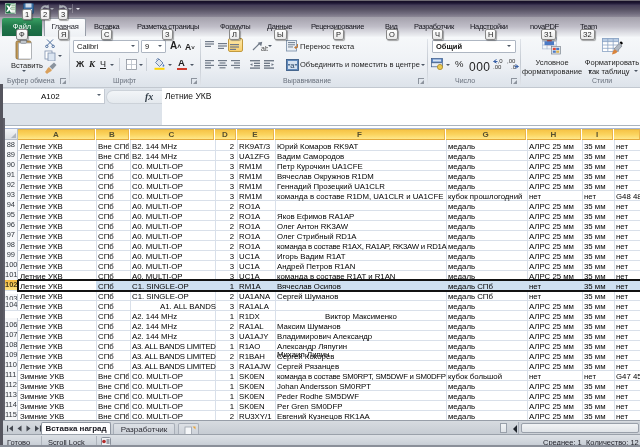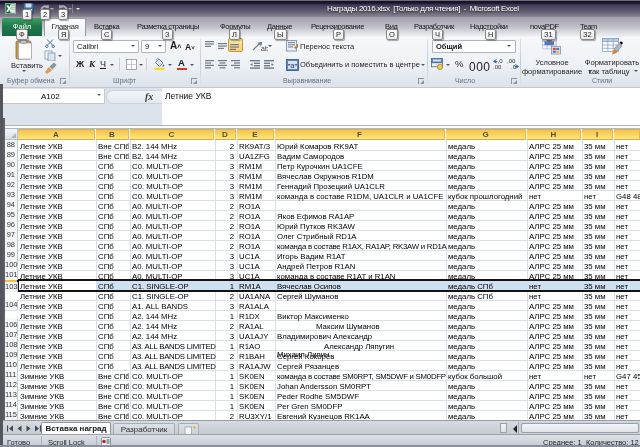--- a/index.html
+++ b/index.html
@@ -85,21 +85,20 @@
       <path d="M8.5 1.5 L8.8 5.6 L4.8 4.4 Z" fill="#a9adb5"></path>
     </svg>
   <svg class="qat" style="left:57px" viewBox="0 0 11 11">
       <path d="M9.5 7 A 4 4 0 0 0 2.5 4.5" fill="none" stroke="#a9adb5" stroke-width="1.8"></path>
       <path d="M2.5 1.5 L2.2 5.6 L6.2 4.4 Z" fill="#a9adb5"></path>
     </svg>
   <div style="position:absolute;left:50px;top:8px;width:0;height:0;border:2px solid transparent;border-top-color:#a9adb5"></div>
     <div style="position:absolute;left:68px;top:8px;width:0;height:0;border:2px solid transparent;border-top-color:#a9adb5"></div>
     <div id="qsep"></div>
     <div id="qarr"></div>
-  <div class="txt">Награды 2016.xlsx&nbsp; [Только для чтения]&nbsp; -&nbsp; Microsoft Excel</div>
 </div>
 <div class="abs" id="tabrow">
   <div id="tfile">Файл</div>
   <div id="thome">Главная</div>
   <div class="tab" style="left:94px">Вставка</div>
   <div class="tab" style="left:137px">Разметка страницы</div>
   <div class="tab" style="left:220px">Формулы</div>
   <div class="tab" style="left:267px">Данные</div>
   <div class="tab" style="left:311px">Рецензирование</div>
   <div class="tab" style="left:385px">Вид</div>
@@ -465,21 +464,21 @@
 <div class="c" style="left:448px;top:85.5px;width:78px;">медаль</div>
 <div class="c" style="left:529px;top:85.5px;width:52px;">АЛРС 25 мм</div>
 <div class="c" style="left:584px;top:85.5px;width:29px;">35 мм</div>
 <div class="c" style="left:616px;top:85.5px;width:26px;">нет</div>
 <div class="rn" style="top:94px">96</div>
 <div class="c" style="left:20px;top:95.5px;width:75px;">Летние УКВ</div>
 <div class="c" style="left:98px;top:95.5px;width:31px;">СПб</div>
 <div class="c" style="left:132px;top:95.5px;width:84px;">A0. MULTI-OP</div>
 <div class="c num" style="left:215px;top:95.5px;width:19px">2</div>
 <div class="c" style="left:239px;top:95.5px;width:35px;">RO1A</div>
-<div class="c" style="left:277px;top:95.5px;width:170px;">Юрий Путков RK3AW</div>
+<div class="c" style="left:277px;top:95.5px;width:170px;">Олег Антон RK3AW</div>
 <div class="c" style="left:448px;top:95.5px;width:78px;">медаль</div>
 <div class="c" style="left:529px;top:95.5px;width:52px;">АЛРС 25 мм</div>
 <div class="c" style="left:584px;top:95.5px;width:29px;">35 мм</div>
 <div class="c" style="left:616px;top:95.5px;width:26px;">нет</div>
 <div class="rn" style="top:104px">97</div>
 <div class="c" style="left:20px;top:105.5px;width:75px;">Летние УКВ</div>
 <div class="c" style="left:98px;top:105.5px;width:31px;">СПб</div>
 <div class="c" style="left:132px;top:105.5px;width:84px;">A0. MULTI-OP</div>
 <div class="c num" style="left:215px;top:105.5px;width:19px">2</div>
 <div class="c" style="left:239px;top:105.5px;width:35px;">RO1A</div>
@@ -536,60 +535,60 @@
 <div class="c" style="left:20px;top:155.5px;width:75px;">Летние УКВ</div>
 <div class="c" style="left:98px;top:155.5px;width:31px;">СПб</div>
 <div class="c" style="left:132px;top:155.5px;width:84px;">C1. SINGLE-OP</div>
 <div class="c num" style="left:215px;top:155.5px;width:19px">1</div>
 <div class="c" style="left:239px;top:155.5px;width:35px;">RM1A</div>
 <div class="c" style="left:277px;top:155.5px;width:170px;">Вячеслав Осипов</div>
 <div class="c" style="left:448px;top:155.5px;width:78px;">медаль СПб</div>
 <div class="c" style="left:529px;top:155.5px;width:52px;">нет</div>
 <div class="c" style="left:584px;top:155.5px;width:29px;">35 мм</div>
 <div class="c" style="left:616px;top:155.5px;width:26px;">нет</div>
-<div class="rn" style="top:156px">103</div>
+<div class="rn" style="top:168px">103</div>
 <div class="c" style="left:20px;top:165.5px;width:75px;">Летние УКВ</div>
 <div class="c" style="left:98px;top:165.5px;width:31px;">СПб</div>
 <div class="c" style="left:132px;top:165.5px;width:84px;">C1. SINGLE-OP</div>
 <div class="c num" style="left:215px;top:165.5px;width:19px">2</div>
 <div class="c" style="left:239px;top:165.5px;width:35px;">UA1ANA</div>
 <div class="c" style="left:277px;top:165.5px;width:170px;">Сергей Шуманов</div>
 <div class="c" style="left:448px;top:165.5px;width:78px;">медаль СПб</div>
 <div class="c" style="left:529px;top:165.5px;width:52px;">нет</div>
 <div class="c" style="left:584px;top:165.5px;width:29px;">35 мм</div>
 <div class="c" style="left:616px;top:165.5px;width:26px;">нет</div>
 <div class="rn" style="top:174px">104</div>
 <div class="c" style="left:20px;top:175.5px;width:75px;">Летние УКВ</div>
 <div class="c" style="left:98px;top:175.5px;width:31px;">СПб</div>
-<div class="c" style="left:132px;top:175.5px;width:107px;">A1. ALL BANDS</div>
+<div class="c" style="left:132px;top:175.5px;width:107px;padding-left:28px;">A1. ALL BANDS</div>
 <div class="c num" style="left:215px;top:175.5px;width:19px">3</div>
 <div class="c" style="left:239px;top:175.5px;width:35px;">RA1ALA</div>
 <div class="c" style="left:277px;top:175.5px;width:170px;margin-top:48px;">Михаил Липин</div>
 <div class="c" style="left:448px;top:175.5px;width:78px;">медаль</div>
 <div class="c" style="left:529px;top:175.5px;width:52px;">АЛРС 25 мм</div>
 <div class="c" style="left:584px;top:175.5px;width:29px;">35 мм</div>
 <div class="c" style="left:616px;top:175.5px;width:26px;">нет</div>
 <div class="rn" style="top:192px">105</div>
 <div class="c" style="left:20px;top:185.5px;width:75px;">Летние УКВ</div>
 <div class="c" style="left:98px;top:185.5px;width:31px;">СПб</div>
 <div class="c" style="left:132px;top:185.5px;width:84px;">A2. 144 MHz</div>
 <div class="c num" style="left:215px;top:185.5px;width:19px">1</div>
 <div class="c" style="left:239px;top:185.5px;width:35px;">R1DX</div>
-<div class="c" style="left:277px;top:185.5px;width:170px;">Виктор Максименко</div>
+<div class="c" style="left:277px;top:185.5px;width:170px;padding-left:48px;">Виктор Максименко</div>
 <div class="c" style="left:448px;top:185.5px;width:78px;">медаль</div>
 <div class="c" style="left:529px;top:185.5px;width:52px;">АЛРС 25 мм</div>
 <div class="c" style="left:584px;top:185.5px;width:29px;">35 мм</div>
 <div class="c" style="left:616px;top:185.5px;width:26px;">нет</div>
 <div class="rn" style="top:194px">106</div>
 <div class="c" style="left:20px;top:195.5px;width:75px;">Летние УКВ</div>
 <div class="c" style="left:98px;top:195.5px;width:31px;">СПб</div>
 <div class="c" style="left:132px;top:195.5px;width:84px;">A2. 144 MHz</div>
 <div class="c num" style="left:215px;top:195.5px;width:19px">2</div>
 <div class="c" style="left:239px;top:195.5px;width:35px;">RA1AL</div>
-<div class="c" style="left:277px;top:195.5px;width:170px;margin-left:39px;">Максим Шуманов</div>
+<div class="c" style="left:277px;top:195.5px;width:170px;">Максим Шуманов</div>
 <div class="c" style="left:448px;top:195.5px;width:78px;">медаль</div>
 <div class="c" style="left:529px;top:195.5px;width:52px;">АЛРС 25 мм</div>
 <div class="c" style="left:584px;top:195.5px;width:29px;">35 мм</div>
 <div class="c" style="left:616px;top:195.5px;width:26px;">нет</div>
 <div class="rn" style="top:204px">107</div>
 <div class="c" style="left:20px;top:205.5px;width:75px;">Летние УКВ</div>
 <div class="c" style="left:98px;top:205.5px;width:31px;">СПб</div>
 <div class="c" style="left:132px;top:205.5px;width:84px;">A2. 144 MHz</div>
 <div class="c num" style="left:215px;top:205.5px;width:19px">3</div>
 <div class="c" style="left:239px;top:205.5px;width:35px;">UA1AJY</div>
@@ -597,21 +596,21 @@
 <div class="c" style="left:448px;top:205.5px;width:78px;">медаль</div>
 <div class="c" style="left:529px;top:205.5px;width:52px;">АЛРС 25 мм</div>
 <div class="c" style="left:584px;top:205.5px;width:29px;">35 мм</div>
 <div class="c" style="left:616px;top:205.5px;width:26px;">нет</div>
 <div class="rn" style="top:214px">108</div>
 <div class="c" style="left:20px;top:215.5px;width:75px;">Летние УКВ</div>
 <div class="c" style="left:98px;top:215.5px;width:31px;">СПб</div>
 <div class="c" style="left:132px;top:215.5px;width:84px;letter-spacing:-0.25px;">A3. ALL BANDS LIMITED</div>
 <div class="c num" style="left:215px;top:215.5px;width:19px">1</div>
 <div class="c" style="left:239px;top:215.5px;width:35px;">R1AO</div>
-<div class="c" style="left:277px;top:215.5px;width:170px;margin-left:47px;">Александр Ляпугин</div>
+<div class="c" style="left:277px;top:215.5px;width:170px;">Александр Ляпугин</div>
 <div class="c" style="left:448px;top:215.5px;width:78px;">медаль</div>
 <div class="c" style="left:529px;top:215.5px;width:52px;">АЛРС 25 мм</div>
 <div class="c" style="left:584px;top:215.5px;width:29px;">35 мм</div>
 <div class="c" style="left:616px;top:215.5px;width:26px;">нет</div>
 <div class="rn" style="top:224px">109</div>
 <div class="c" style="left:20px;top:225.5px;width:75px;">Летние УКВ</div>
 <div class="c" style="left:98px;top:225.5px;width:31px;">СПб</div>
 <div class="c" style="left:132px;top:225.5px;width:84px;letter-spacing:-0.25px;">A3. ALL BANDS LIMITED</div>
 <div class="c num" style="left:215px;top:225.5px;width:19px">2</div>
 <div class="c" style="left:239px;top:225.5px;width:35px;">R1BAH</div>

